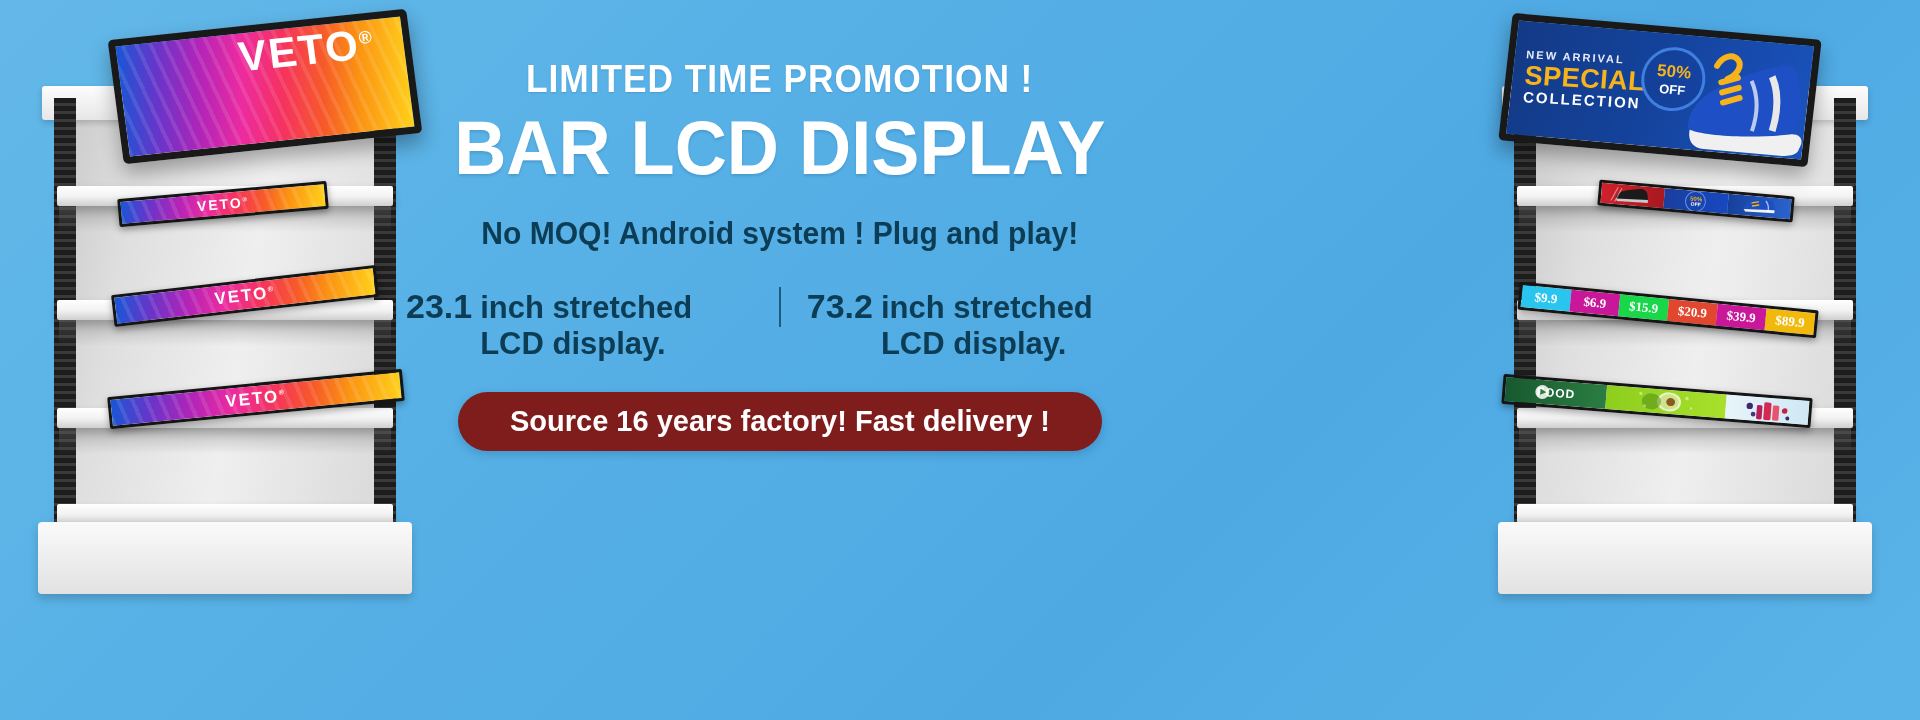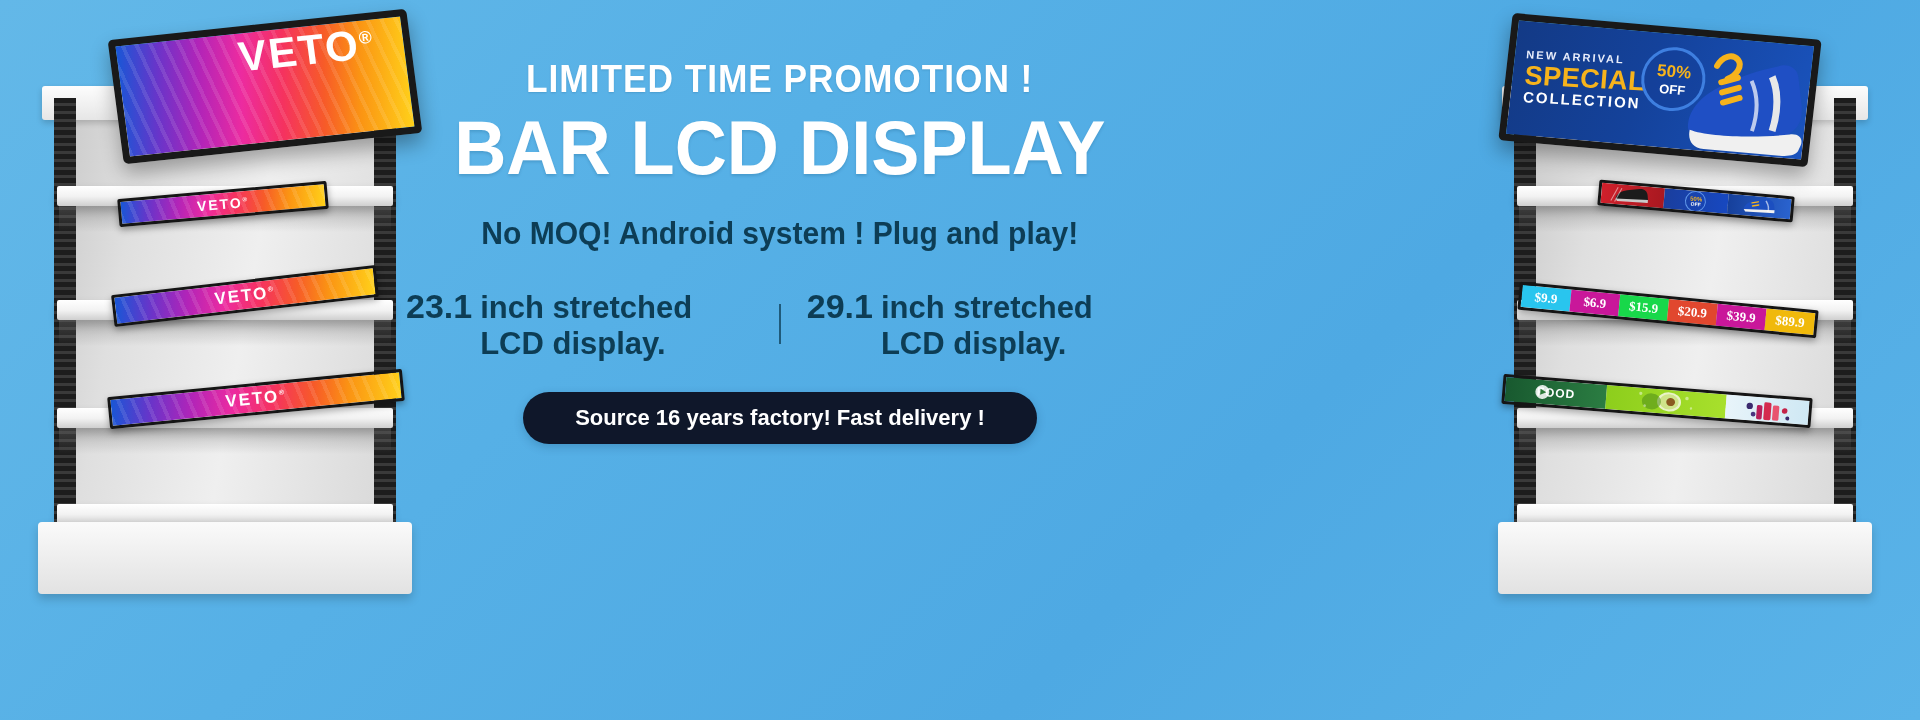--- a/index.html
+++ b/index.html
@@ -28,32 +28,32 @@
     letter-spacing:0px; line-height:1.1; margin-top:6px;
     text-shadow:0 2px 3px rgba(0,60,100,.18);
     transform:scaleX(.95);
   }
   .subline {
     font-size:31px; font-weight:bold; color:#0d3d55;
     margin-top:26px; line-height:1.2;
     transform:scaleX(.97);
   }
   .spec-row {
-    display:flex; align-items:center; justify-content:center;
+    display:flex; align-items:flex-start; justify-content:center;
     margin-top:34px; gap:0px;
   }
   .spec { display:flex; align-items:baseline; gap:8px; color:#0d3d55; padding:0 26px; }
   .spec-num { font-size:34px; font-weight:bold; }
   .spec-txt { font-size:31px; font-weight:bold; }
   .spec-div { width:2px; height:40px; background:#0d3d55; opacity:.75; }
 
   .cta-pill {
-    margin-top:30px; background:#0f172a;
+    margin-top:30px; background:#7f1d1d;
     border-radius:40px; padding:13px 52px;
-    color:#ffffff; font-size:22px; font-weight:bold;
+    color:#ffffff; font-size:29px; font-weight:bold;
     box-shadow:0 3px 10px rgba(0,50,80,.22);
     white-space:nowrap; pointer-events:auto; cursor:pointer;
   }
 
   
   .unit { position:absolute; top:0; width:420px; height:720px; }
   .unit-left  { left:20px; }
   .unit-right { right:20px; }
 
   
@@ -220,21 +220,21 @@
     <div class="headline">BAR LCD DISPLAY</div>
     <div class="subline">No MOQ! Android system ! Plug and play!</div>
 
     <div class="spec-row">
       <div class="spec">
         <span class="spec-num">23.1</span>
         <span class="spec-txt">inch stretched LCD display.</span>
       </div>
       <div class="spec-div"></div>
       <div class="spec">
-        <span class="spec-num">29.1</span>
+        <span class="spec-num">73.2</span>
         <span class="spec-txt">inch stretched LCD display.</span>
       </div>
     </div>
 
     <div class="cta-pill">Source 16 years factory! Fast delivery !</div>
   </div>
 
   <div class="unit unit-right">
     <div class="gondola">
       <div class="back-panel"></div>

